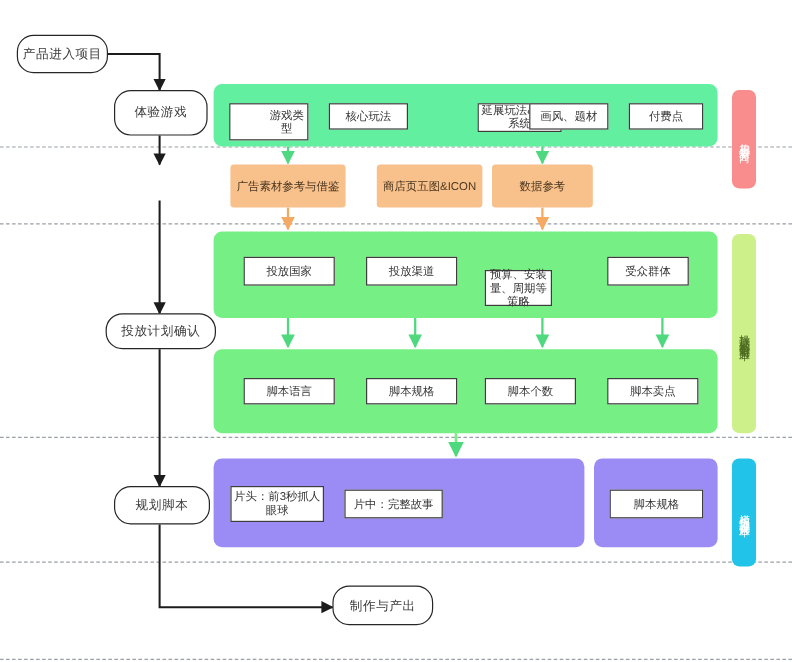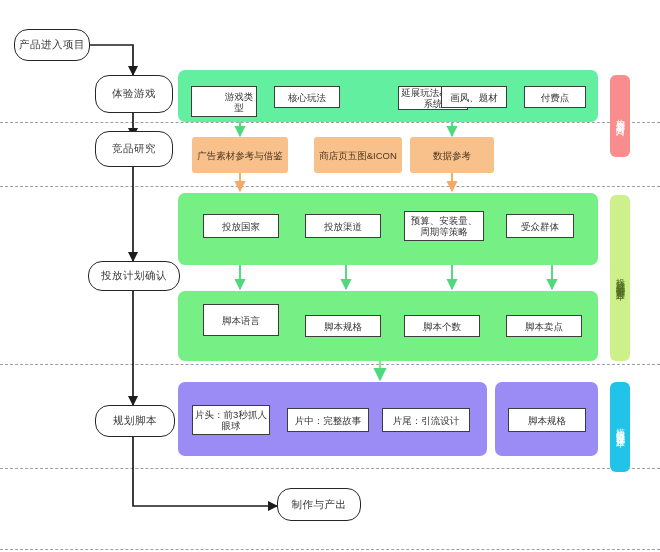--- a/index.html
+++ b/index.html
@@ -141,51 +141,49 @@
     <path d="M452,256 L452,280" stroke="#4fd97f" stroke-width="1.9" fill="none" marker-end="url(#ah-green)"></path>
     <path d="M552,256 L552,280" stroke="#4fd97f" stroke-width="1.9" fill="none" marker-end="url(#ah-green)"></path>
 
     <path d="M380,352 L380,371" stroke="#76f084" stroke-width="2.2" fill="none" marker-end="url(#ah-green)"></path>
   </svg>
 
   <div class="node" style="left:14px;top:20px;width:76px;height:32px;">产品进入项目</div>
 
   <div class="node" style="left:95px;top:66px;width:78px;height:38px;">体验游戏</div>
 
-  <div class="node" style="left:95px;top:122px;width:78px;height:36px;">竞品研究</div>
 
   <div class="node" style="left:88px;top:252px;width:92px;height:30px;">投放计划确认</div>
 
   <div class="node" style="left:95px;top:396px;width:80px;height:32px;">规划脚本</div>
 
   <div class="node" style="left:277px;top:479px;width:84px;height:33px;">制作与产出</div>
 
   <div class="chip" style="left:191px;top:77px;width:66px;height:31px;padding-left:32px;">游戏类型</div>
   <div class="chip" style="left:274px;top:77px;width:66px;height:22px;">核心玩法</div>
   <div class="chip" style="left:398px;top:77px;width:70px;height:24px;">延展玩法&amp;外围系统</div>
   <div class="chip" style="left:441px;top:77px;width:66px;height:22px;">画风、题材</div>
   <div class="chip" style="left:524px;top:77px;width:62px;height:22px;">付费点</div>
 
   <div class="chip chip-orange" style="left:192px;top:128px;width:96px;height:36px;">广告素材参考与借鉴</div>
   <div class="chip chip-orange" style="left:314px;top:128px;width:88px;height:36px;">商店页五图&amp;ICON</div>
   <div class="chip chip-orange" style="left:410px;top:128px;width:84px;height:36px;">数据参考</div>
 
   <div class="chip" style="left:203px;top:205px;width:76px;height:24px;">投放国家</div>
   <div class="chip" style="left:305px;top:205px;width:76px;height:24px;">投放渠道</div>
-  <div class="chip" style="left:404px;top:202px;width:80px;height:30px;">预算、安装量、周期等策略</div>
+  <div class="chip" style="left:404px;top:216px;width:56px;height:30px;">预算、安装量、周期等策略</div>
   <div class="chip" style="left:506px;top:205px;width:68px;height:24px;">受众群体</div>
 
-  <div class="chip" style="left:203px;top:295px;width:76px;height:32px;">脚本语言</div>
+  <div class="chip" style="left:203px;top:306px;width:76px;height:22px;">脚本语言</div>
   <div class="chip" style="left:305px;top:306px;width:76px;height:22px;">脚本规格</div>
   <div class="chip" style="left:404px;top:306px;width:76px;height:22px;">脚本个数</div>
   <div class="chip" style="left:506px;top:306px;width:76px;height:22px;">脚本卖点</div>
 
   <div class="chip" style="left:192px;top:396px;width:78px;height:30px;">片头：前3秒抓人眼球</div>
   <div class="chip" style="left:287px;top:399px;width:82px;height:24px;">片中：完整故事</div>
-  <div class="chip" style="left:382px;top:399px;width:88px;height:24px;">片尾：引流设计</div>
 
   <div class="chip" style="left:508px;top:399px;width:78px;height:24px;">脚本规格</div>
 
   <div class="vlabel vl-pink" style="left:610px;top:66px;width:20px;height:82px;">构思素材方向</div>
 
   <div class="vlabel vl-lime" style="left:610px;top:186px;width:20px;height:166px;">投放计划影响素材脚本</div>
 
   <div class="vlabel vl-cyan" style="left:610px;top:373px;width:20px;height:90px;">模仿创意设计脚本</div>
 
 </div>

